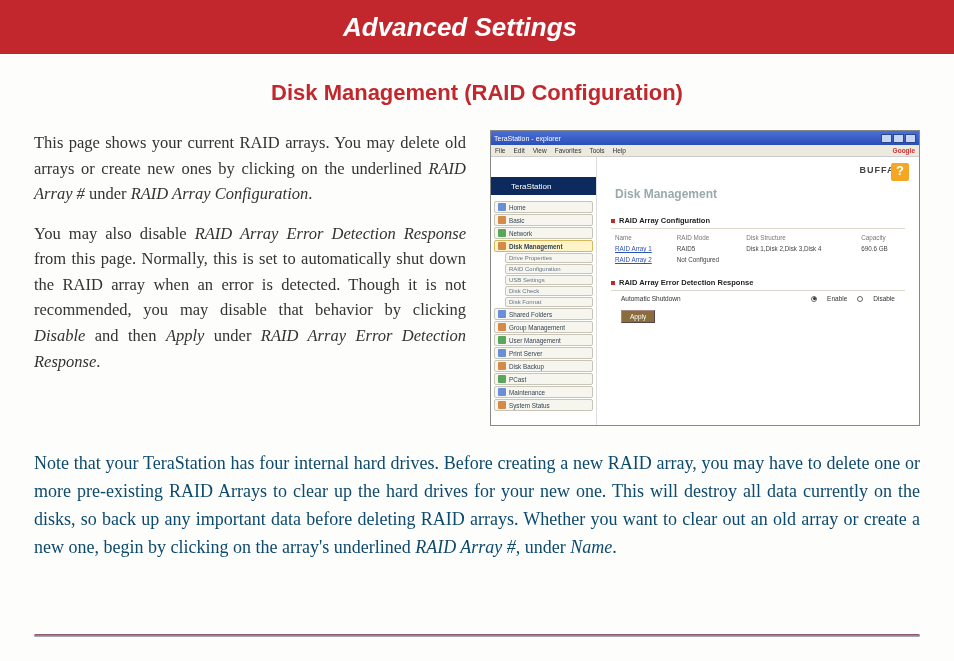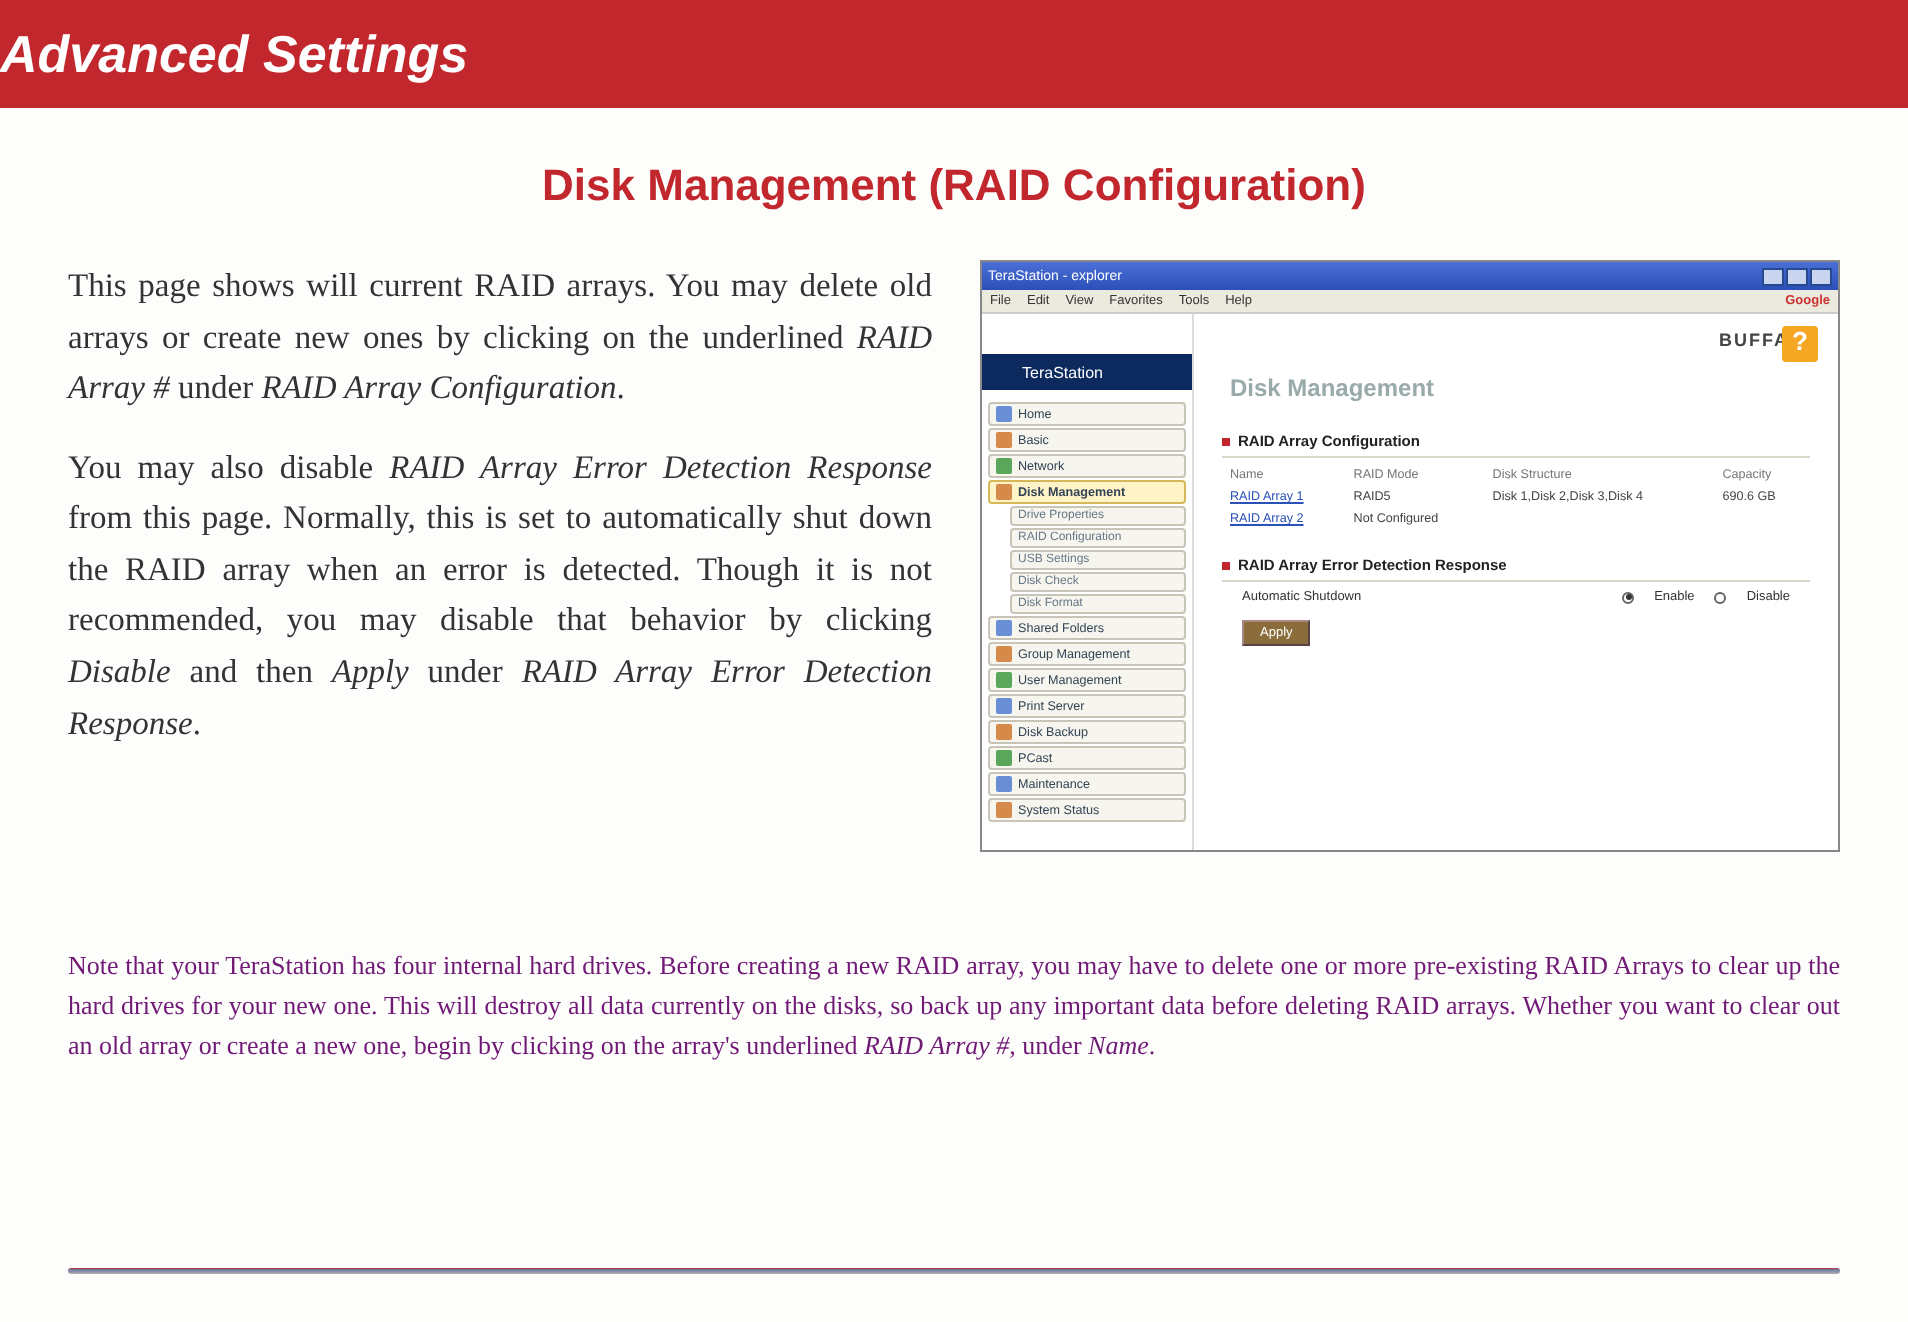--- a/index.html
+++ b/index.html
@@ -10,21 +10,21 @@
     background: #fdfdfc;
     position: relative;
     overflow: hidden;
   }
   .header-band {
     background: #c1272d;
     height: 54px;
     width: 100%;
     display: flex;
     align-items: center;
-    justify-content: flex-start;
+    justify-content: center;
     padding-right: 34px;
   }
   .header-title {
     color: #fff;
     font-style: italic;
     font-weight: bold;
     font-size: 26px;
     font-family: 'Century Gothic', 'Avant Garde', sans-serif;
   }
   .content {
@@ -195,23 +195,23 @@
     top: 6px; right: 10px;
     width: 18px; height: 18px;
     background: #f5a623;
     color: #fff;
     font-weight: bold;
     font-size: 13px;
     text-align: center;
     border-radius: 2px;
   }
   .lower-text {
-    margin-top: 47px;
-    color: #701a75;
-    font-size: 13px;
+    margin-top: 24px;
+    color: #0c4a6e;
+    font-size: 18px;
     line-height: 1.55;
     text-align: justify;
   }
   .page-footer {
     position: absolute;
     bottom: 18px;
     left: 0; right: 0;
     text-align: center;
   }
   .footer-rule {
@@ -232,21 +232,21 @@
 <div class="header-band">
   <div class="header-title">Advanced Settings</div>
 </div>
 
 <div class="content">
   <div class="section-title">Disk Management (RAID Configuration)</div>
 
   <div class="top-row">
     <div class="text-col">
       <p>
-        <span>This page shows will current RAID arrays. You may delete old arrays or create new ones by clicking on the underlined </span><span class="ital">RAID Array #</span><span> under </span><span class="ital">RAID Array Configuration</span><span>.</span>
+        <span>This page shows your current RAID arrays. You may delete old arrays or create new ones by clicking on the underlined </span><span class="ital">RAID Array #</span><span> under </span><span class="ital">RAID Array Configuration</span><span>.</span>
       </p>
       <p>
         <span>You may also disable </span><span class="ital">RAID Array Error Detection Response</span><span> from this page.  Normally, this is set to automatically shut down the RAID array when an error is detected.  Though it is not recommended, you may disable that behavior by clicking </span><span class="ital">Disable</span><span> and then </span><span class="ital">Apply</span><span> under </span><span class="ital">RAID Array Error Detection Response</span><span>.</span>
       </p>
     </div>
 
     <div class="screenshot">
       <div class="titlebar">
         <span>TeraStation - explorer</span>
         <span class="spacer"></span>

